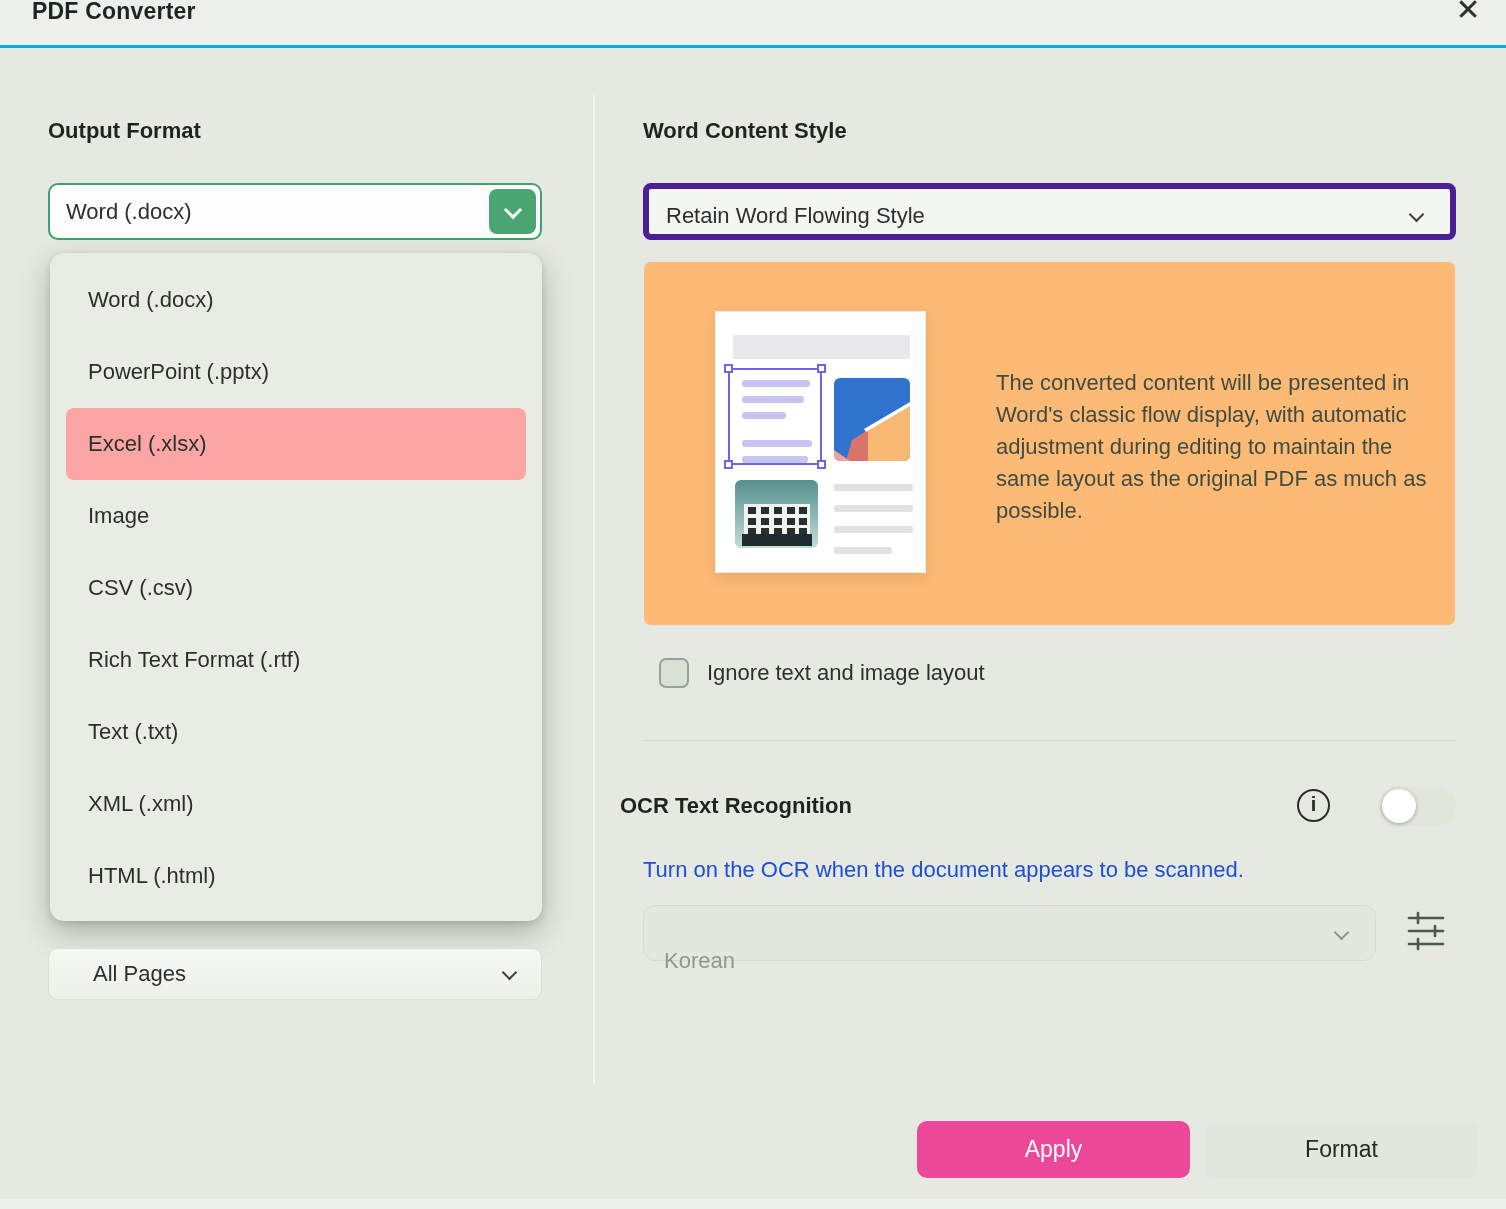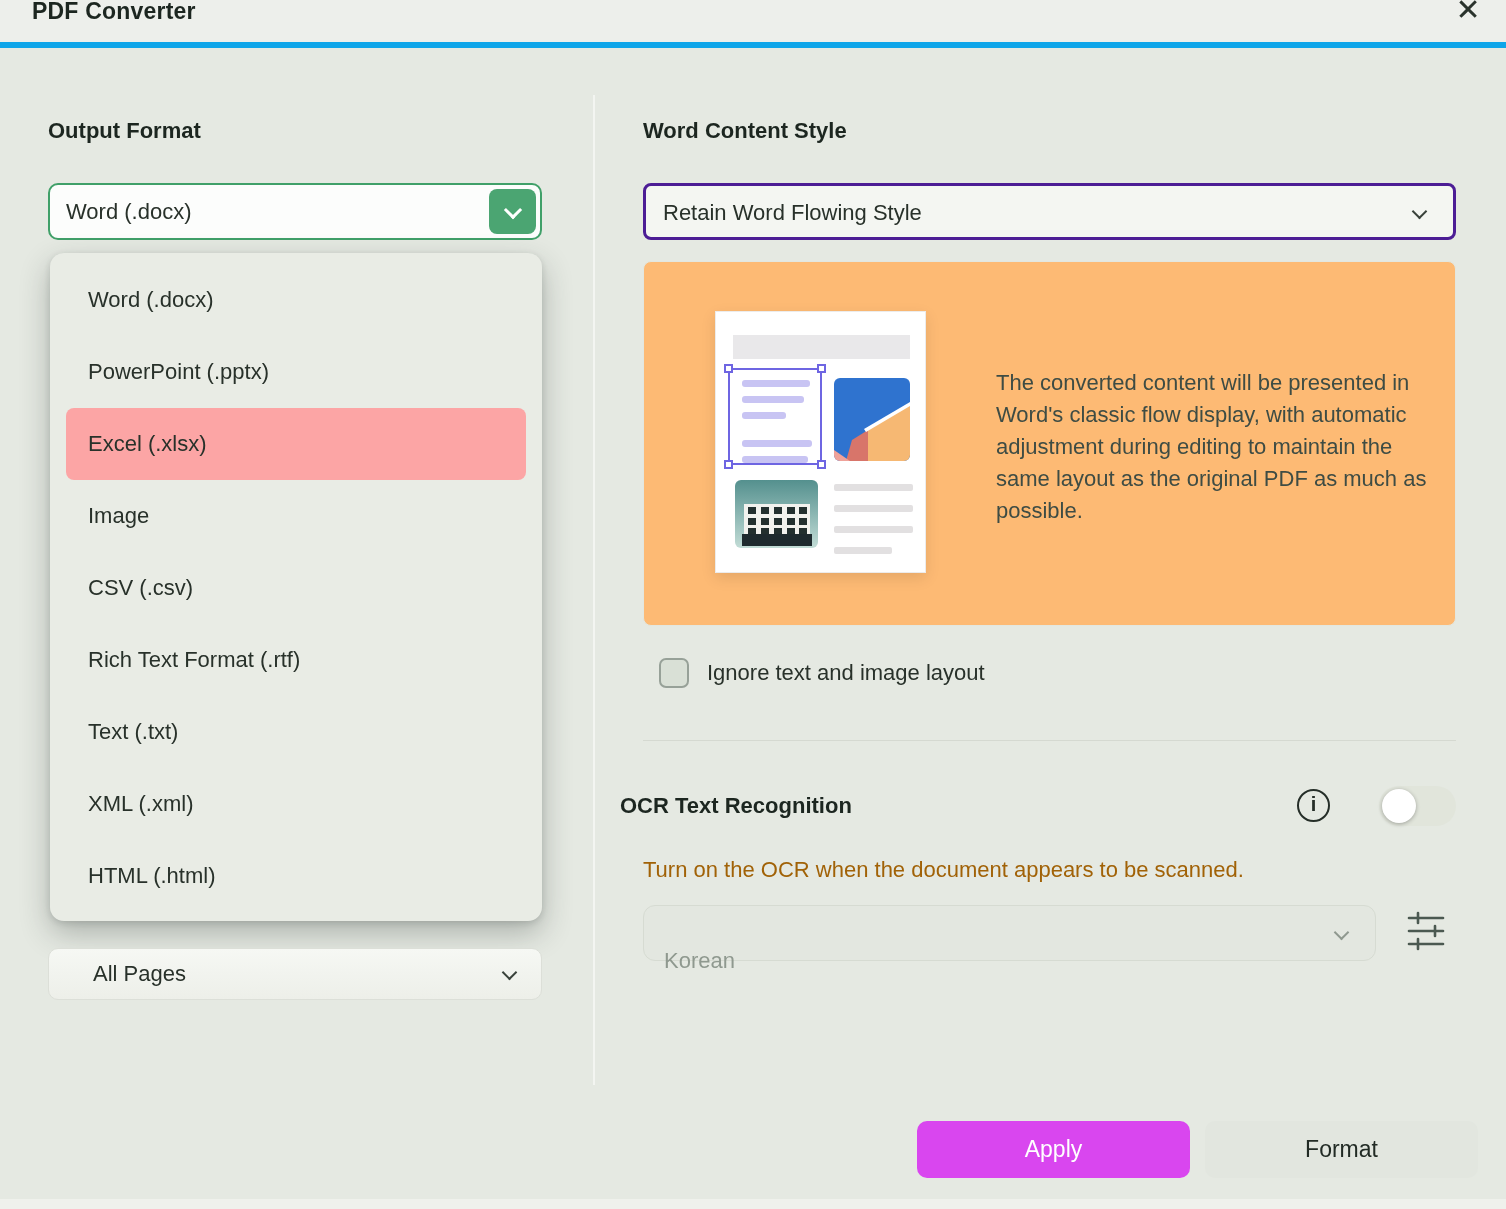--- a/index.html
+++ b/index.html
@@ -2,21 +2,21 @@
 <html><head>
 <meta charset="utf-8">
 <style>
   * { margin:0; padding:0; box-sizing:border-box; }
   html,body { width:1506px; height:1209px; }
   body { font-family:"Liberation Sans", sans-serif; background:#e5e9e2; overflow:hidden; }
   #app { position:relative; width:1506px; height:1209px; background:#e5e9e2; }
 
   
   .titlebar { position:absolute; left:0; top:0; width:1506px; height:48px;
-              background:#edefeb; border-bottom:6px solid #0ea5e9; }
+              background:#edefeb; border-bottom:3px solid #0ea5e9; }
   .titlebar .title { position:absolute; left:32px; top:-2px; font-size:23px; font-weight:bold;
                      color:#1c2620; letter-spacing:.2px; }
   .close-x { position:absolute; left:1448px; top:-10px; width:40px; height:40px;
              font-size:30px; font-weight:300; color:#2a332c; text-align:center;
              line-height:40px; cursor:pointer; }
 
   
   .chev { display:inline-block; width:11px; height:11px;
           border-right:2px solid #39423b; border-bottom:2px solid #39423b;
           transform:rotate(45deg); }
@@ -47,21 +47,21 @@
                   background:linear-gradient(#f6f8f4,#edefe9); border:1px solid #dcdfd8;
                   border-radius:10px; cursor:pointer; }
   .pages-select .val { position:absolute; left:16px; top:12px; font-size:22px; color:#28312a;margin-left:28px; }
   .pages-select .chev { position:absolute; right:26px; top:18px; }
 
   
   .v-divider { position:absolute; left:593px; top:95px; width:2px; height:990px; background:#f3f5f1; }
 
   
   .style-select { position:absolute; left:643px; top:183px; width:813px; height:57px;
-                  background:#f4f6f2; border:3px solid #4c1d95; border-radius:8px; cursor:pointer; }
+                  background:#f4f6f2; border:6px solid #4c1d95; border-radius:8px; cursor:pointer; }
   .style-select .val { position:absolute; left:17px; top:14px; font-size:22px; color:#28312a; }
   .style-select .chev { position:absolute; right:28px; top:20px; }
 
   .preview-card { position:absolute; left:643px; top:261px; width:813px; height:365px;
                   background:#fdba74; border:1px solid #e3e7df; border-radius:8px; }
 
   
   .page-thumb { position:absolute; left:71px; top:49px; width:211px; height:262px;
                 background:#ffffff; border:1px solid #ececec;
                 box-shadow:0 5px 14px rgba(0,0,0,.10); }
@@ -91,33 +91,33 @@
   #ocr-title { left:620px; top:793px; }
   .info-icon { position:absolute; left:1297px; top:789px; width:33px; height:33px;
                border:2px solid #252e28; border-radius:50%; cursor:pointer; }
   .info-icon span { position:absolute; width:100%; text-align:center; top:2px;
                     font-size:20px; font-weight:600; color:#252e28; font-style:normal; }
   .toggle { position:absolute; left:1379px; top:786px; width:77px; height:40px;
             background:#e1e5db; border-radius:20px; cursor:pointer; }
   .toggle .knob { position:absolute; left:3px; top:3px; width:34px; height:34px;
                   background:#ffffff; border-radius:50%; box-shadow:0 1px 4px rgba(0,0,0,.30); }
 
-  .ocr-hint { position:absolute; left:643px; top:857px; font-size:22px; color:#a16207; white-space:nowrap;text-align:center; }
+  .ocr-hint { position:absolute; left:643px; top:857px; font-size:22px; color:#1d4ed8; white-space:nowrap;text-align:center; }
 
   .lang-select { position:absolute; left:643px; top:905px; width:733px; height:56px;
                  background:#e3e7e0; border:1px solid #d6dbd2; border-radius:12px; }
   .lang-select .val { position:absolute; left:20px; top:14px; font-size:22px; color:#8f998f;margin-top:28px; }
   .lang-select .chev { position:absolute; right:28px; top:21px; }
 
   .sliders-icon { position:absolute; left:1403px; top:908px; width:46px; height:46px; cursor:pointer; }
 
   
   .btn { position:absolute; top:1121px; width:273px; height:57px; border-radius:10px;
          font-size:23px; text-align:center; line-height:57px; cursor:pointer; }
-  .btn-apply { left:917px; background:#d946ef; color:#ffffff; }
+  .btn-apply { left:917px; background:#ec4899; color:#ffffff; }
   .btn-cancel { left:1205px; background:#e2e6df; color:#222b25; }
 
   .bottom-edge { position:absolute; left:0; bottom:0; width:1506px; height:10px; background:#eff1ec; }
 </style>
 </head>
 <body>
 
 <div id="app">
 
   <div class="titlebar">

